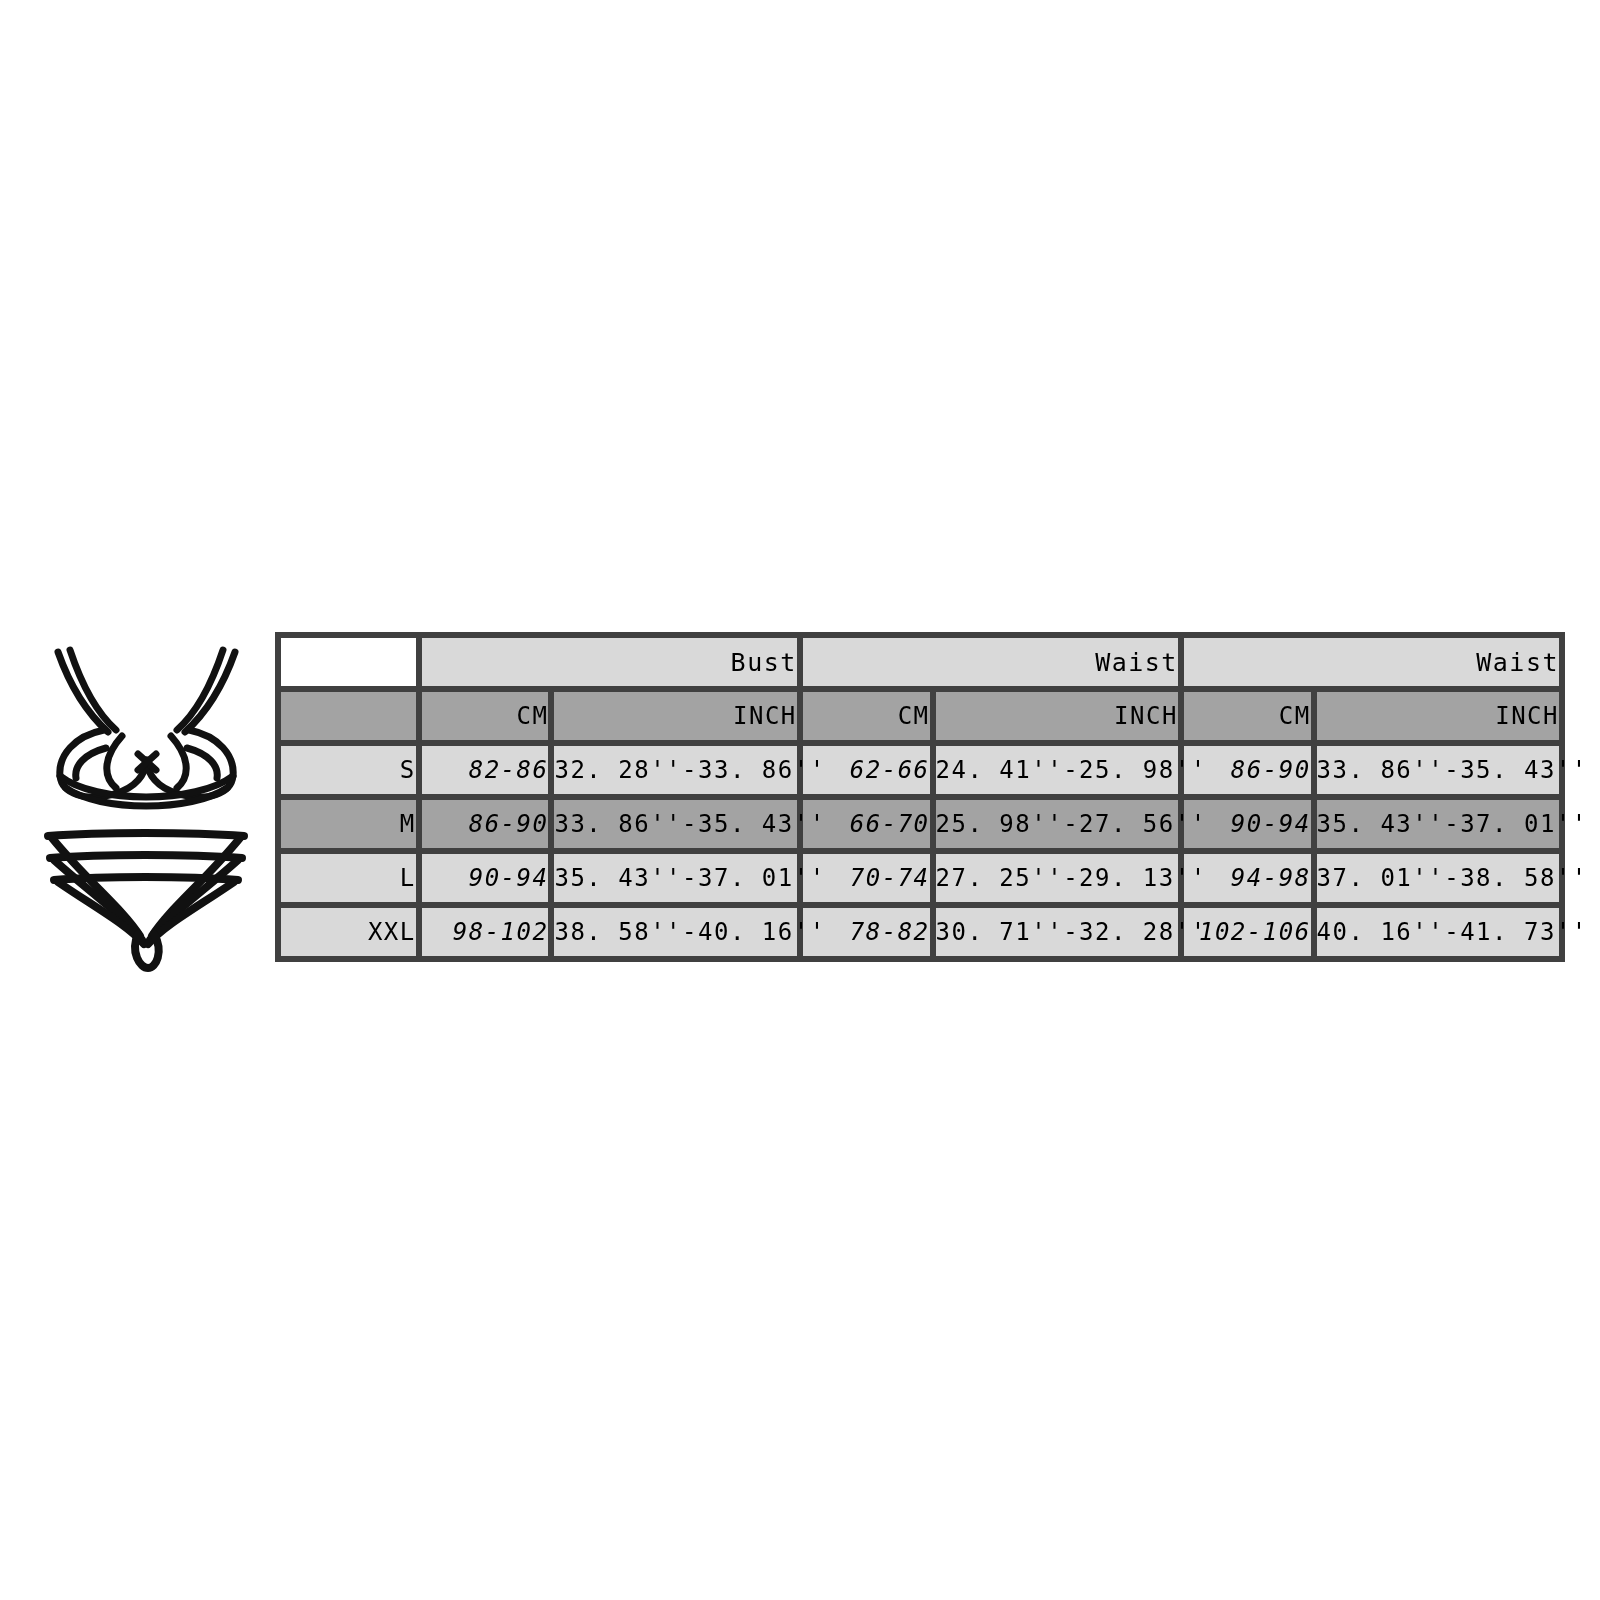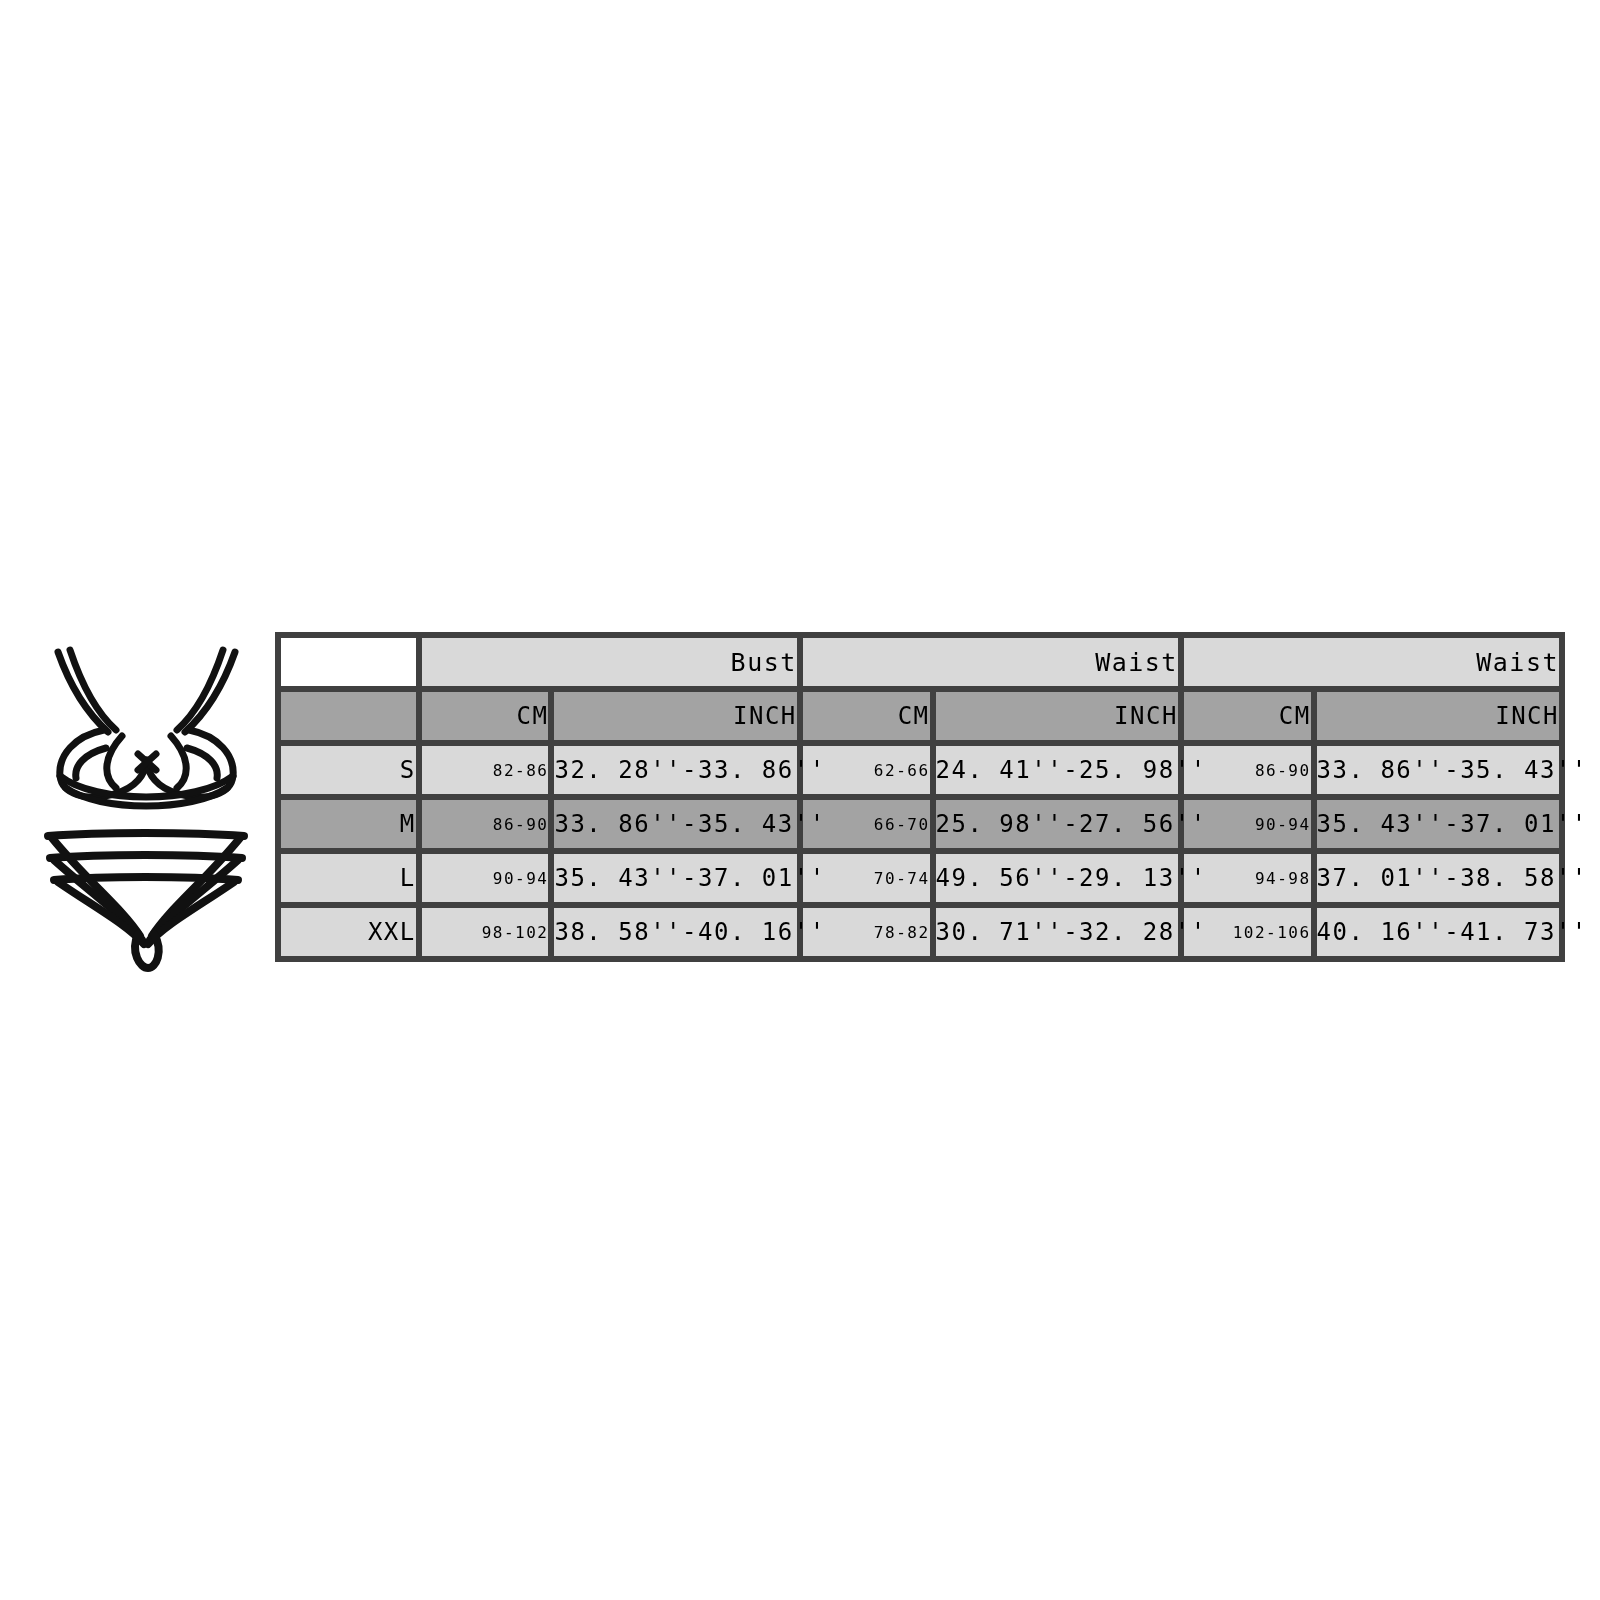--- a/index.html
+++ b/index.html
@@ -63,22 +63,23 @@
   }
   .subhdr {
     font-size: 24px;
     letter-spacing: 3px;
   }
   .sizecell {
     font-size: 24px;
     letter-spacing: 2px;
   }
   .valcell {
-    font-size: 16px;
+    font-size: 24px;
     letter-spacing: 1px;
+    font-style: italic;
   }
   .inchcell {
     font-size: 24px;
     letter-spacing: 1px;
   }
 
   
   col.col-size { width: 140px; }
   col.col-cm   { width: 132px; }
   col.col-inch { width: 247px; }
@@ -175,21 +176,21 @@
           <td class="c-green valcell">66-70</td>
           <td class="c-green inchcell">25. 98''-27. 56''</td>
           <td class="c-green valcell">90-94</td>
           <td class="c-green inchcell">35. 43''-37. 01''</td>
         </tr>
         <tr>
           <td class="c-grey sizecell">L</td>
           <td class="c-grey valcell">90-94</td>
           <td class="c-grey inchcell">35. 43''-37. 01''</td>
           <td class="c-grey valcell">70-74</td>
-          <td class="c-grey inchcell">49. 56''-29. 13''</td>
+          <td class="c-grey inchcell">27. 25''-29. 13''</td>
           <td class="c-grey valcell">94-98</td>
           <td class="c-grey inchcell">37. 01''-38. 58''</td>
         </tr>
         <tr>
           <td class="c-grey sizecell">XXL</td>
           <td class="c-grey valcell">98-102</td>
           <td class="c-grey inchcell">38. 58''-40. 16''</td>
           <td class="c-grey valcell">78-82</td>
           <td class="c-grey inchcell">30. 71''-32. 28''</td>
           <td class="c-grey valcell">102-106</td>

